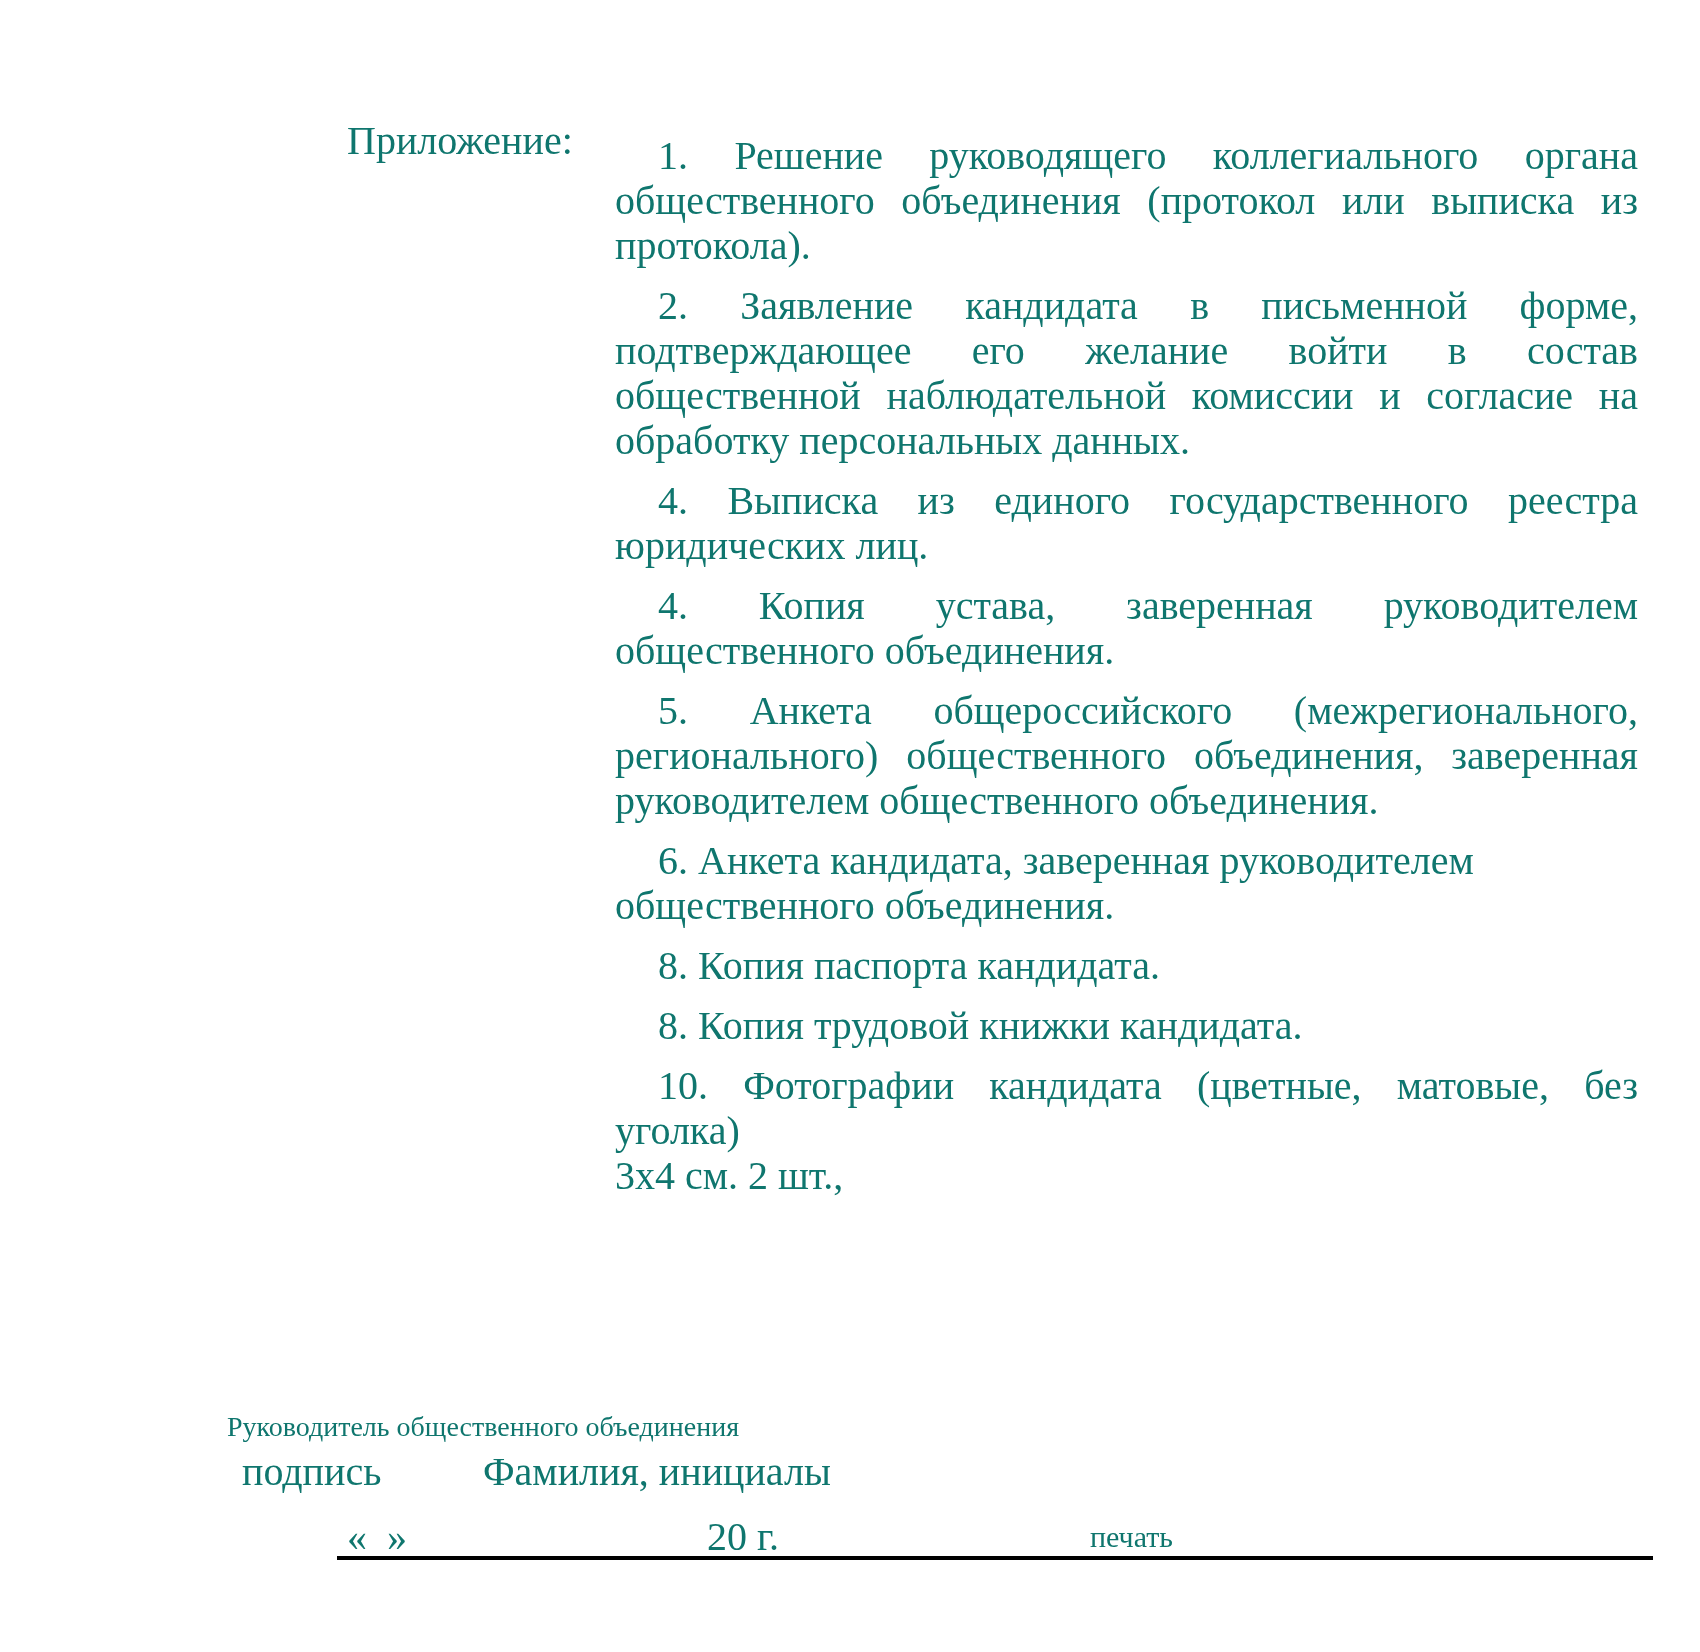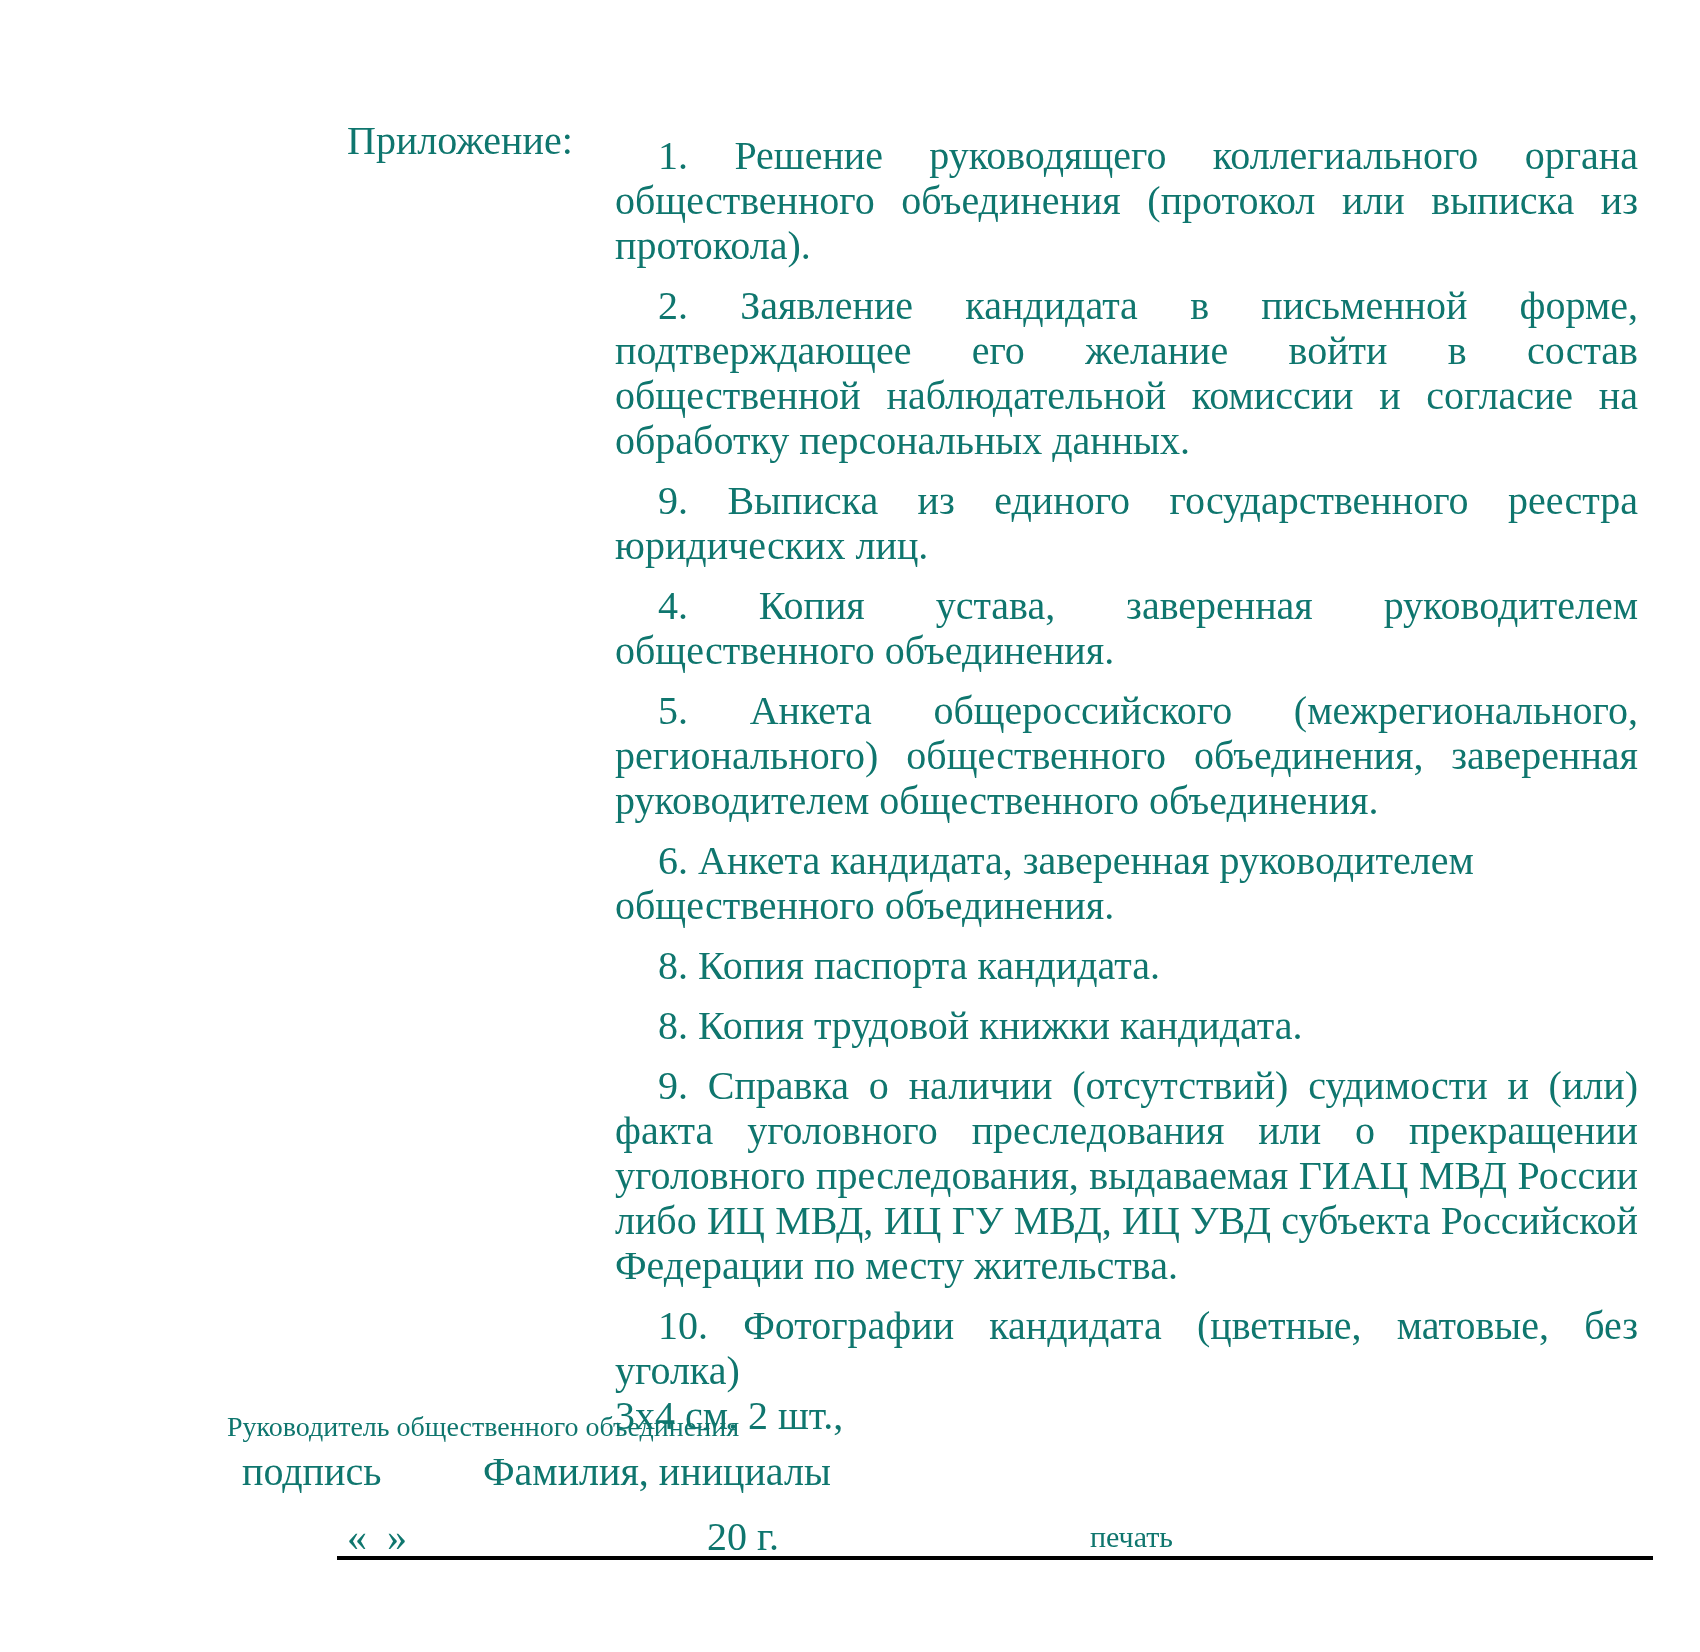--- a/index.html
+++ b/index.html
@@ -91,27 +91,26 @@
 </head>
 <body>
 
 <div class="page">
 
   <div class="att-label">Приложение:</div>
 
   <div class="att-list" id="attachments-list">
       <p class="att-item">1. Решение руководящего коллегиального органа общественного объединения (протокол или выписка из протокола).</p>
       <p class="att-item">2. Заявление кандидата в письменной форме, подтверждающее его желание войти в состав общественной наблюдательной комиссии и согласие на обработку персональных данных.</p>
-      <p class="att-item">9. Выписка из единого государственного реестра юридических лиц.</p>
+      <p class="att-item">4. Выписка из единого государственного реестра юридических лиц.</p>
       <p class="att-item">4. Копия устава, заверенная руководителем общественного объединения.</p>
       <p class="att-item">5. Анкета общероссийского (межрегионального, регионального) общественного объединения, заверенная руководителем общественного объединения.</p>
       <p class="att-item">6. Анкета кандидата, заверенная руководителем<br>общественного объединения.</p>
       <p class="att-item">8. Копия паспорта кандидата.</p>
       <p class="att-item">8. Копия трудовой книжки кандидата.</p>
-      <p class="att-item">9. Справка о наличии (отсутствий) судимости и (или) факта уголовного преследования или о прекращении уголовного преследования, выдаваемая ГИАЦ МВД России либо ИЦ МВД, ИЦ ГУ МВД, ИЦ УВД субъекта Российской Федерации по месту жительства.</p>
       <p class="att-item">10. Фотографии кандидата (цветные, матовые, без уголка)<br>3x4 см. 2 шт.,</p>
     </div>
 
   <div class="sig-title">Руководитель общественного объединения</div>
 
   <div class="sig-caption sign">подпись</div>
 
   <div class="sig-caption name">Фамилия, инициалы</div>
 
   <div class="seal-caption">печать</div>

